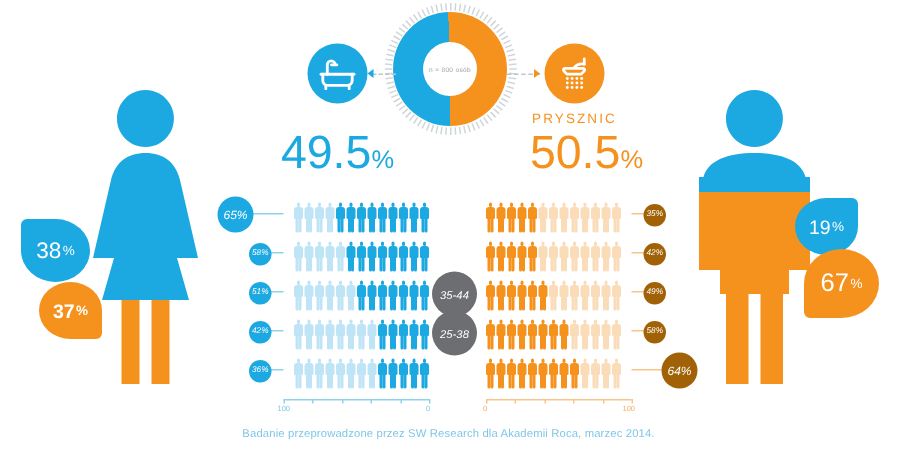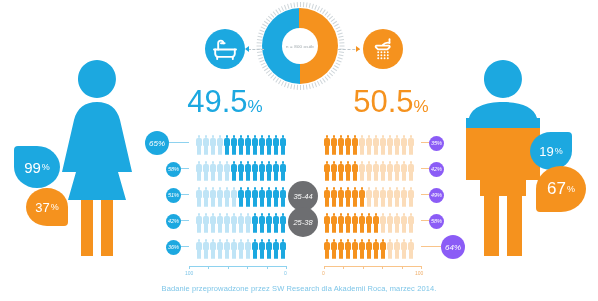--- a/index.html
+++ b/index.html
@@ -70,40 +70,40 @@
     color:#fff;font-size:15px;white-space:nowrap;
   }
   .droplet.blue{background:#1ca8e0;}
   .droplet.orange{background:#f5921e;}
   .drop-tl{border-radius:50% 50% 50% 4px;align-items:center;}
   .drop-bl{border-radius:50% 4px 50% 50%;}
   .drop-tr{border-radius:50% 50% 4px 50%;}
   .drop-br{border-radius:4px 50% 50% 50%;}
   .droplet .pct{font-size:9px;margin-left:1px;}
   #fem-badge-blue{left:14px;top:146px;}
-  #fem-badge-orange{left:26px;top:188px;width:42px;height:38px;font-size:13px;}
+  #fem-badge-orange{left:26px;top:188px;width:42px;height:38px;font-size:13px;font-weight:bold;}
   #male-badge-blue{left:530px;top:132px;width:42px;height:38px;font-size:13px;}
   #male-badge-orange{left:536px;top:166px;width:50px;height:46px;font-size:17px;}
 
   
   #chart{left:155px;top:130px;width:300px;height:140px;}
   .row{position:relative;height:26px;font-style:italic;}
   .side{position:absolute;top:2px;height:22px;}
   .side.left{left:34px;width:97px;}
   .side.right{left:169px;width:97px;}
   .leader{position:absolute;top:12px;height:1px;}
   .leader.blue{background:#8ed2ef;}
   .leader.orange{background:#f9c48a;}
   .pctdot{
     position:absolute;border-radius:50%;
     display:flex;align-items:center;justify-content:center;
     color:#fff;white-space:nowrap;
   }
   .pctdot.blue{background:#1ca8e0;}
-  .pctdot.orange{background:#8b5cf6;}
+  .pctdot.orange{background:#a16207;}
   .agedot{
     position:absolute;left:133px;top:-1px;width:30px;height:30px;border-radius:50%;
     background:#6d6e71;color:#fff;font-size:7.5px;
     display:flex;align-items:center;justify-content:center;
   }
   .people{position:absolute;top:3px;height:20px;display:flex;gap:1px;}
   .people.left{right:0;flex-direction:row;}
   .people.right{left:0;}
   .p{width:6px;height:20px;position:relative;}
   .p .head{position:absolute;left:1.6px;top:0;width:2.8px;height:2.8px;border-radius:50%;}
@@ -262,20 +262,21 @@
         <circle cx="14.6" cy="18.3" r="0.95"></circle>
           <circle cx="17.8" cy="18.3" r="0.95"></circle>
         <circle cx="8.2" cy="21.3" r="0.95"></circle>
           <circle cx="11.4" cy="21.3" r="0.95"></circle>
         <circle cx="14.6" cy="21.3" r="0.95"></circle>
           <circle cx="17.8" cy="21.3" r="0.95"></circle>
       </g>
     </svg>
   </div>
 
+  <div class="abs small-cap" id="prysznic-label">PRYSZNIC</div>
 
   <div class="abs bignum" id="wanna-value">
     <span>49.5</span><span class="pct">%</span>
   </div>
   <div class="abs bignum" id="prysznic-value">
     <span>50.5</span><span class="pct">%</span>
   </div>
 
   <div class="abs" id="female">
     <svg width="98" height="200" viewBox="0 0 98 200" aria-hidden="true">
@@ -290,21 +291,21 @@
                    M53 142 h12 v56 h-12 z"></path>
         </clipPath>
       </defs>
       <g clip-path="url(#femclip)">
         <rect x="0" y="0" width="98" height="142" fill="#1ca8e0"></rect>
         <rect x="0" y="142" width="98" height="58" fill="#f5921e"></rect>
       </g>
     </svg>
   </div>
   <div class="droplet blue drop-br" id="fem-badge-blue">
-    <span>99</span>
+    <span>38</span>
       <span class="pct">%</span>
   </div>
   <div class="droplet orange drop-tr" id="fem-badge-orange">
     <span>37</span>
       <span class="pct">%</span>
   </div>
 
   <div class="abs" id="male">
     <svg width="96" height="200" viewBox="0 0 96 200" aria-hidden="true">
       <defs>

